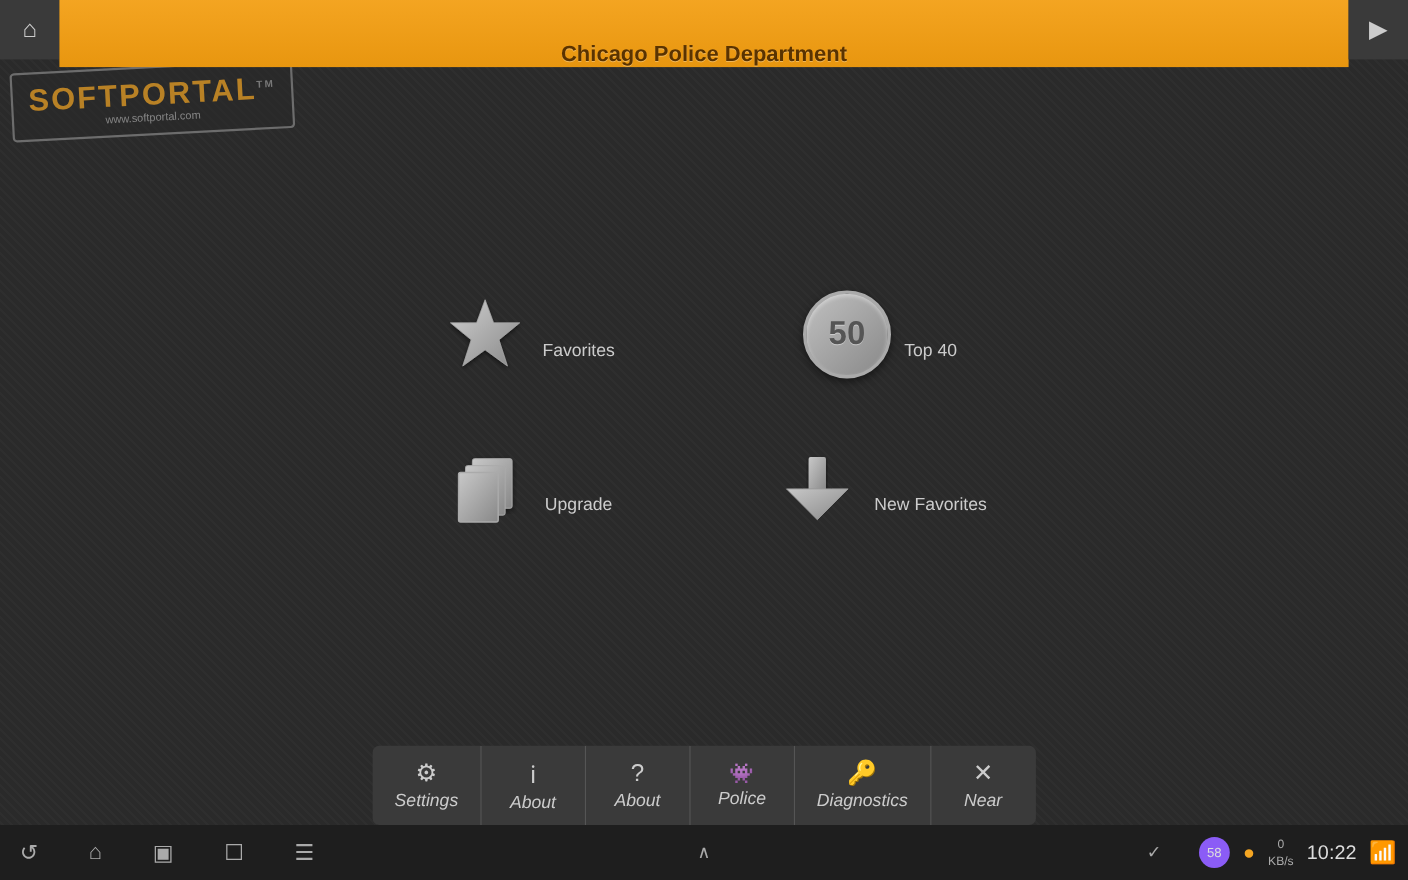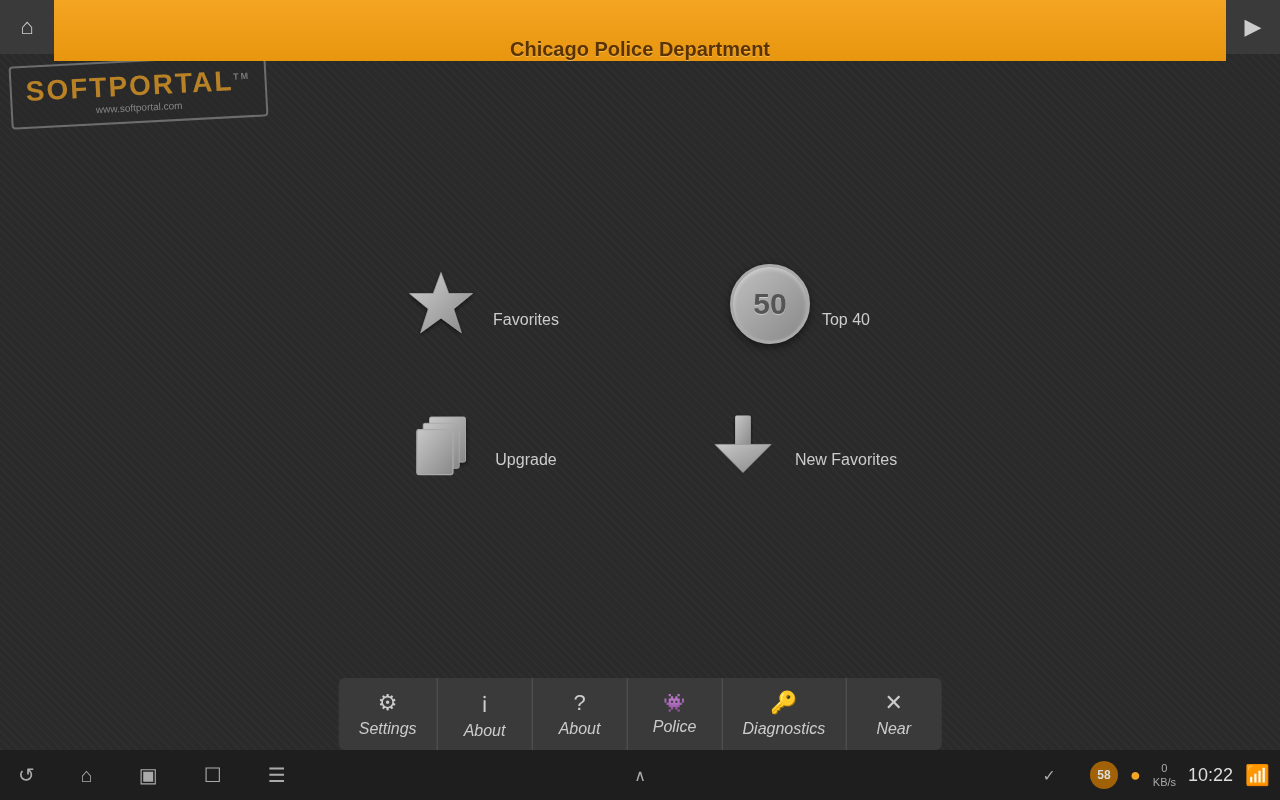--- a/index.html
+++ b/index.html
@@ -290,30 +290,30 @@
       align-items: center;
       gap: 12px;
     }
 
     .sys-icon-small {
       color: #aaa;
       font-size: 16px;
     }
 
     .sys-badge {
-      background: #a16207;
+      background: #8b5cf6;
       color: #ddd;
       border-radius: 50%;
       width: 28px;
       height: 28px;
       display: flex;
       align-items: center;
       justify-content: center;
       font-size: 12px;
-      font-weight: bold;
+      font-weight: normal;
       margin-left: 22px;
     }
 
     .sys-time {
       color: #ddd;
       font-size: 18px;
       font-weight: normal;
     }
 
     .sys-network {

